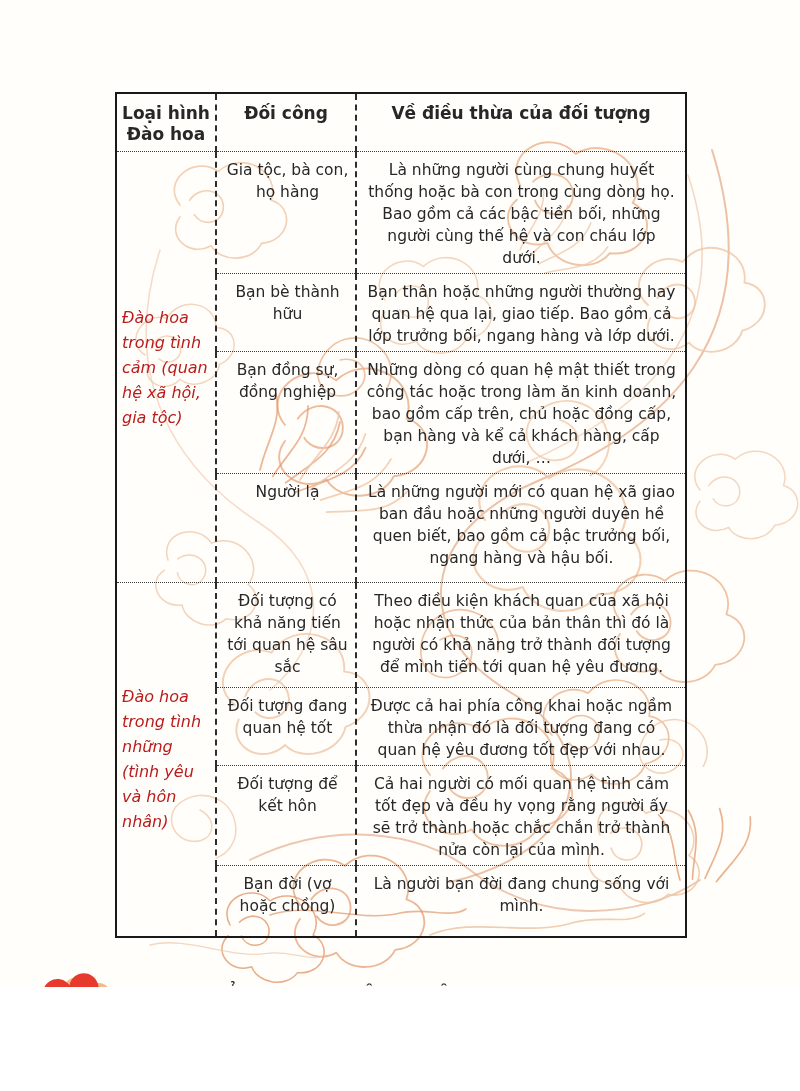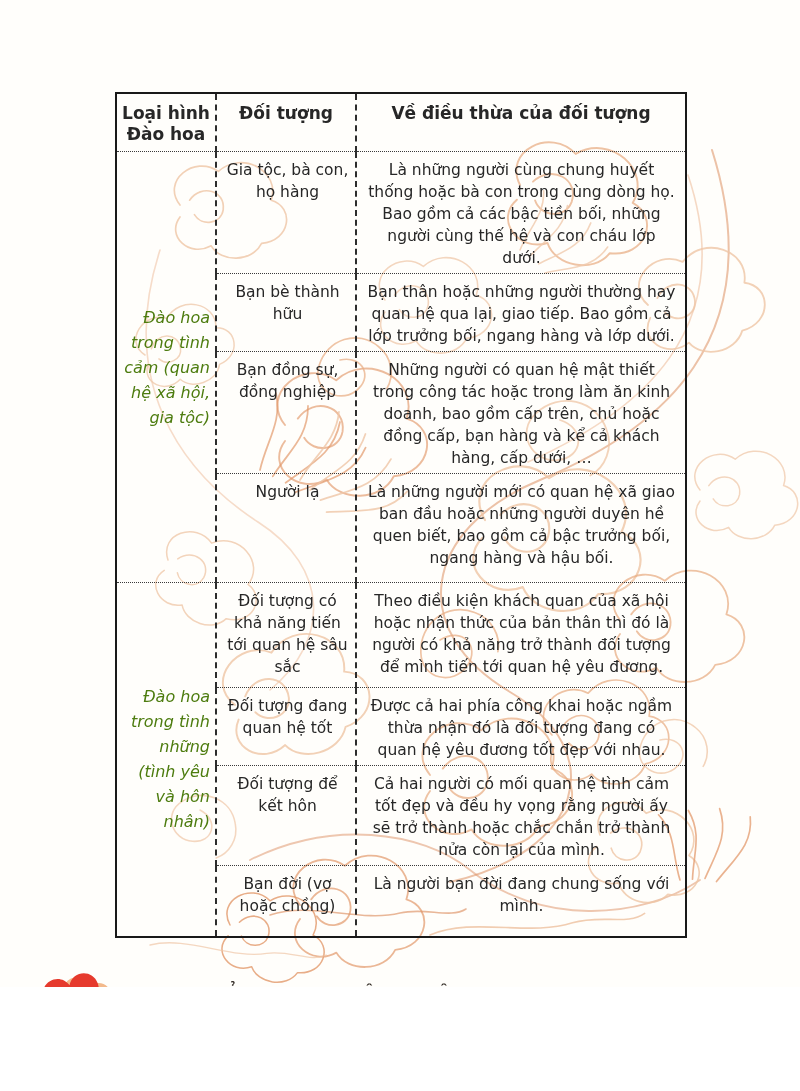--- a/index.html
+++ b/index.html
@@ -21,22 +21,22 @@
   }
   col.c1 { width:100px; } col.c2 { width:140px; } col.c3 { width:330px; }
   th, td { vertical-align:top;text-align:center; }
   th {
     font-weight:bold; font-size:17px; line-height:21px; text-align:center;
     padding:9px 4px 6px 4px; border-bottom:1px dotted #3a3a3a;
   }
   td.subject   { font-size:15.5px; line-height:22px; padding:7px 6px 4px 9px; }
   td.condition { font-size:15.5px; line-height:22px; padding:7px 8px 4px 9px; }
   td.grouplabel {
-    font-style:italic; font-size:16px; line-height:25px; text-align:right;
-    vertical-align:middle; padding:4px 5px; color:#4d7c0f;
+    font-style:italic; font-size:16px; line-height:25px; text-align:left;
+    vertical-align:middle; padding:4px 5px; color:#b91c1c;
   }
   .vline  { border-left:2px dashed #2c2c2c; }
   .hline  { border-top:1px dotted #3a3a3a; }
 
   
   .footer { position:absolute; left:0; top:960px; width:800px; height:90px; z-index:1; }
   .heart-badge { position:absolute; left:34px; top:2px; }
   .book-title {
     position:absolute; left:120px; top:24px;
     font-family:"DejaVu Serif", serif; font-weight:bold; font-size:16px;
@@ -107,36 +107,36 @@
     <table class="main">
       <colgroup>
           <col class="c1">
           <col class="c2">
           <col class="c3">
         </colgroup>
 
       <tbody>
           <tr style="height:55px">
         <th>Loại hình Đào hoa</th>
-        <th class="vline">Đối tượng</th>
+        <th class="vline">Đối công</th>
         <th class="vline">Về điều thừa của đối tượng</th>
       </tr>
 
       <tr style="height:101px">
         <td class="grouplabel" rowspan="4">Đào hoa trong tình cảm (quan hệ xã hội, gia tộc)</td>
         <td class="subject vline">Gia tộc, bà con, họ hàng</td>
         <td class="condition vline">Là những người cùng chung huyết thống hoặc bà con trong cùng dòng họ. Bao gồm cả các bậc tiền bối, những người cùng thế hệ và con cháu lớp dưới.</td>
       </tr>
       <tr style="height:70px">
         <td class="subject vline hline">Bạn bè thành hữu</td>
         <td class="condition vline hline">Bạn thân hoặc những người thường hay quan hệ qua lại, giao tiếp. Bao gồm cả lớp trưởng bối, ngang hàng và lớp dưới.</td>
       </tr>
       <tr style="height:95px">
         <td class="subject vline hline">Bạn đồng sự, đồng nghiệp</td>
-        <td class="condition vline hline">Những người có quan hệ mật thiết trong công tác hoặc trong làm ăn kinh doanh, bao gồm cấp trên, chủ hoặc đồng cấp, bạn hàng và kể cả khách hàng, cấp dưới, …</td>
+        <td class="condition vline hline">Những dòng có quan hệ mật thiết trong công tác hoặc trong làm ăn kinh doanh, bao gồm cấp trên, chủ hoặc đồng cấp, bạn hàng và kể cả khách hàng, cấp dưới, …</td>
       </tr>
       <tr style="height:109px">
         <td class="subject vline hline">Người lạ</td>
         <td class="condition vline hline">Là những người mới có quan hệ xã giao ban đầu hoặc những người duyên hề quen biết, bao gồm cả bậc trưởng bối, ngang hàng và hậu bối.</td>
       </tr>
 
       <tr style="height:105px">
         <td class="grouplabel hline" rowspan="4">Đào hoa trong tình những (tình yêu và hôn nhân)</td>
         <td class="subject vline hline">Đối tượng có khả năng tiến tới quan hệ sâu sắc</td>
         <td class="condition vline hline">Theo điều kiện khách quan của xã hội hoặc nhận thức của bản thân thì đó là người có khả năng trở thành đối tượng để mình tiến tới quan hệ yêu đương.</td>

